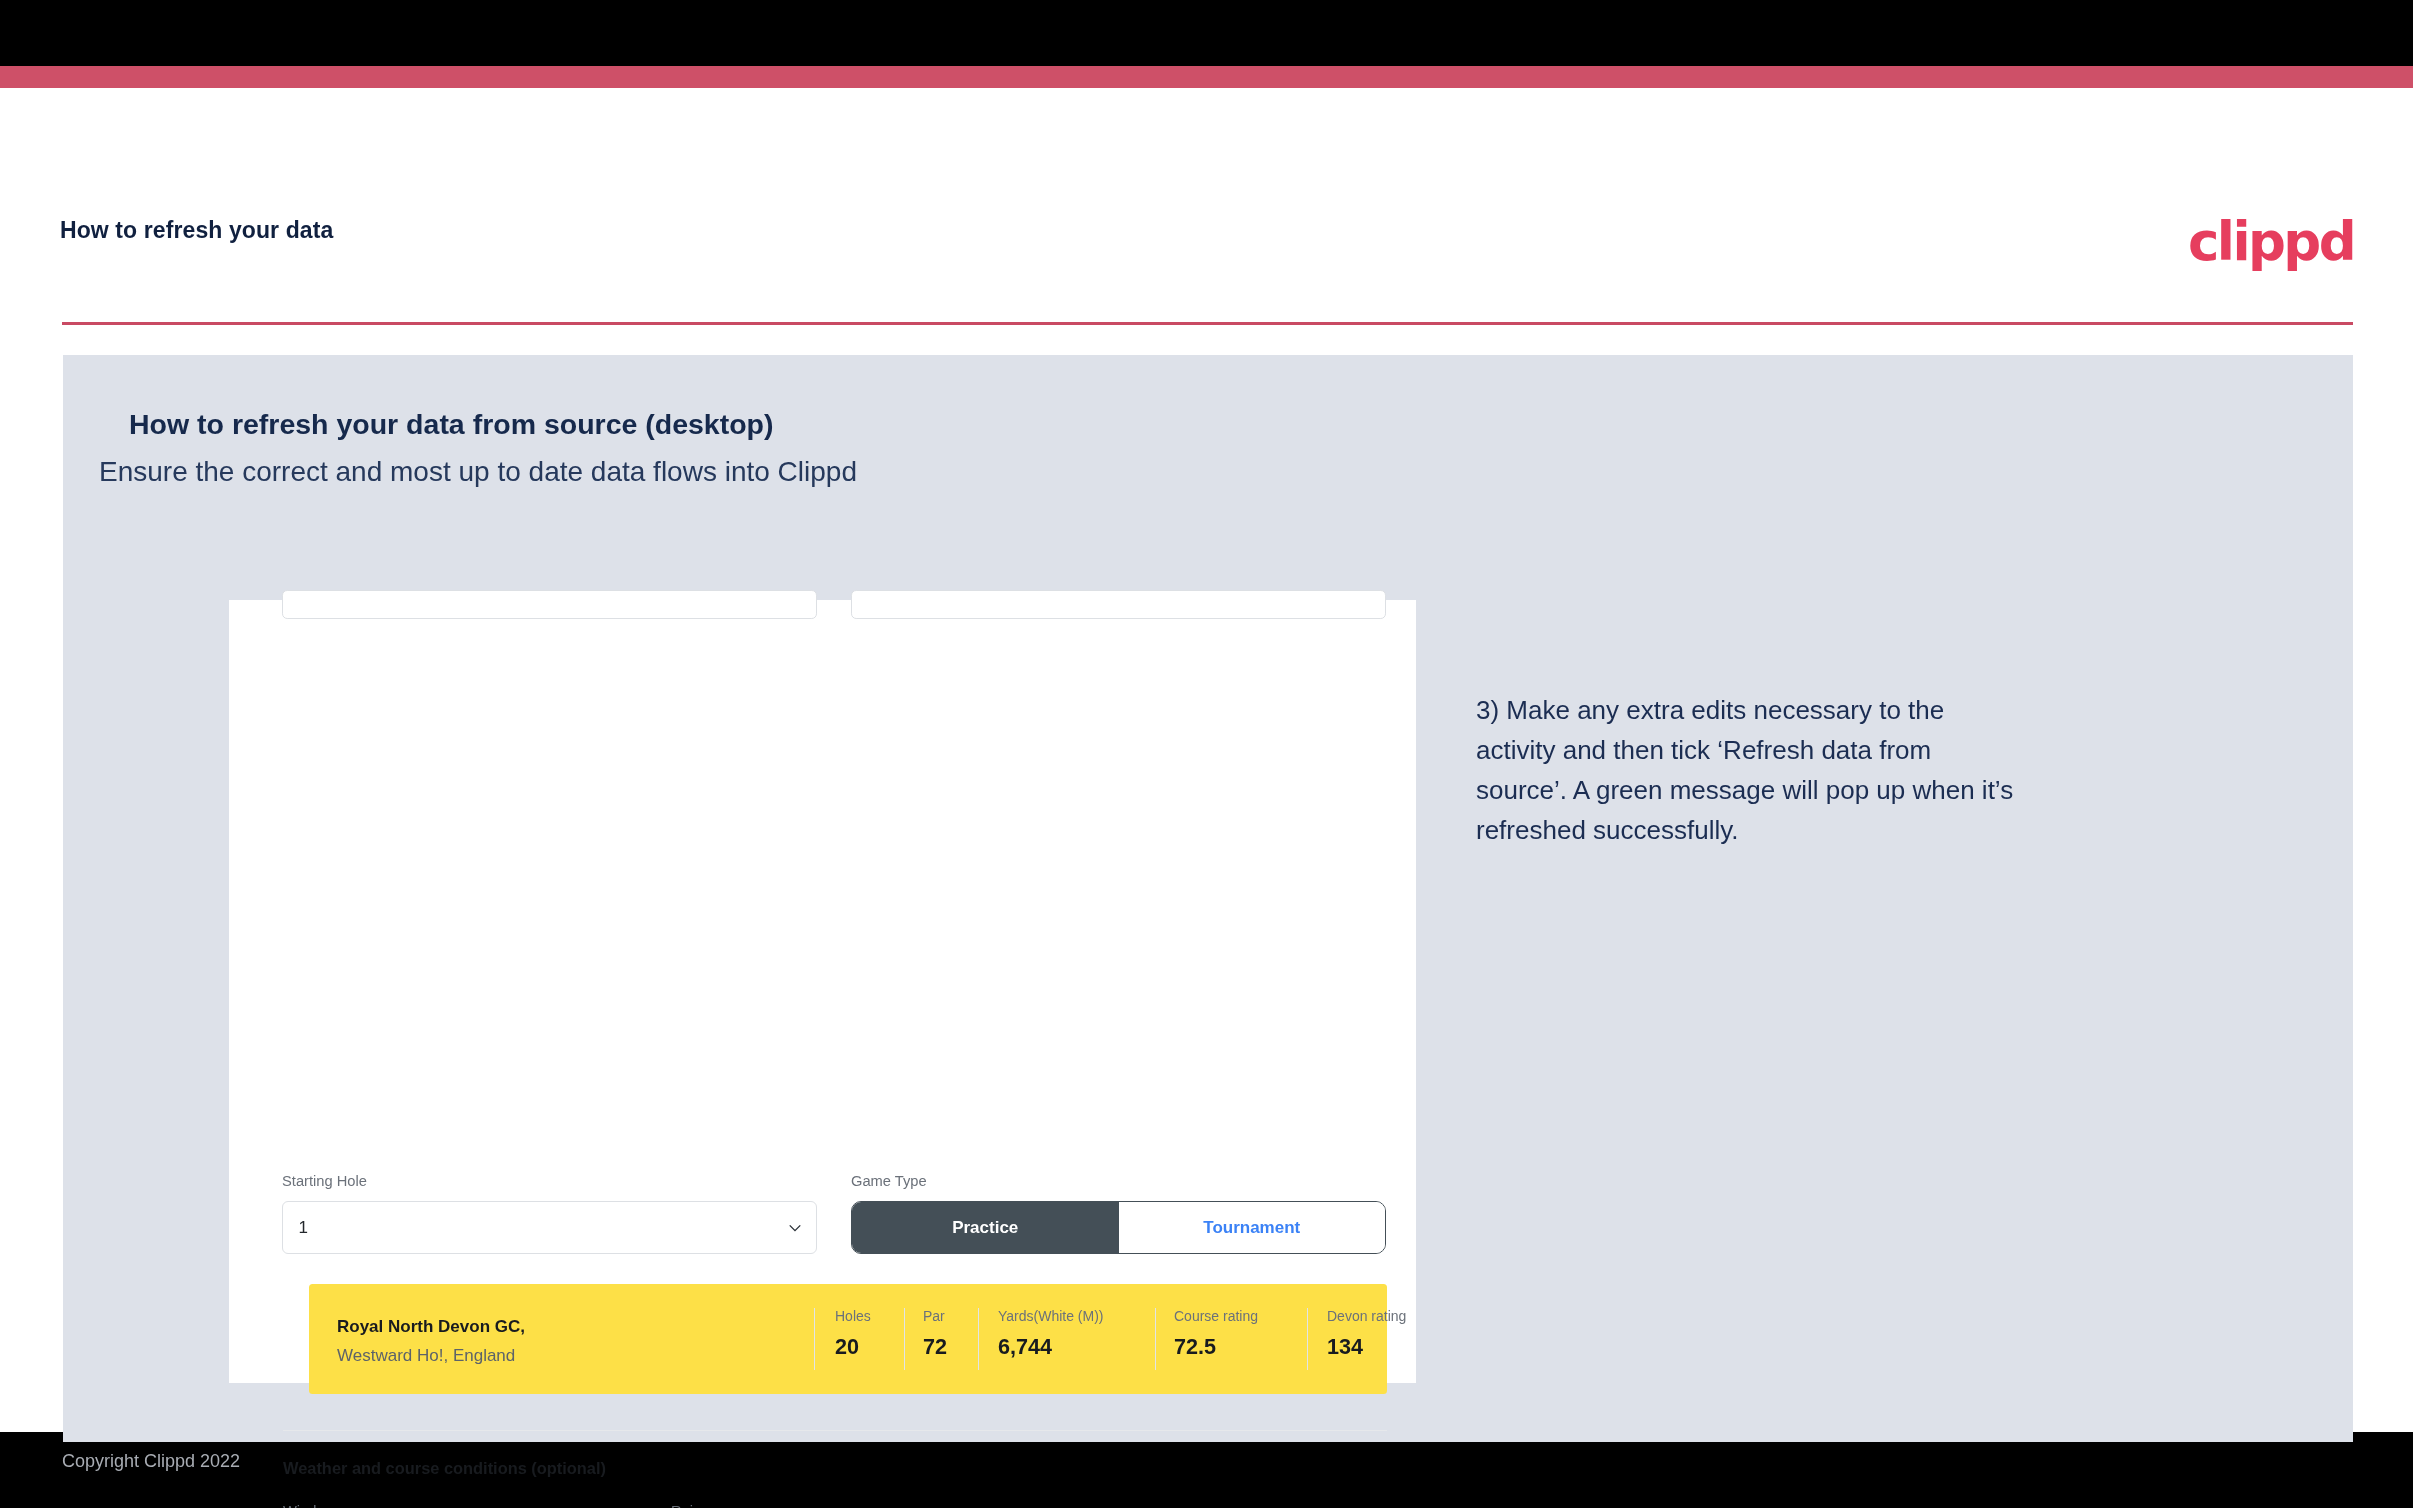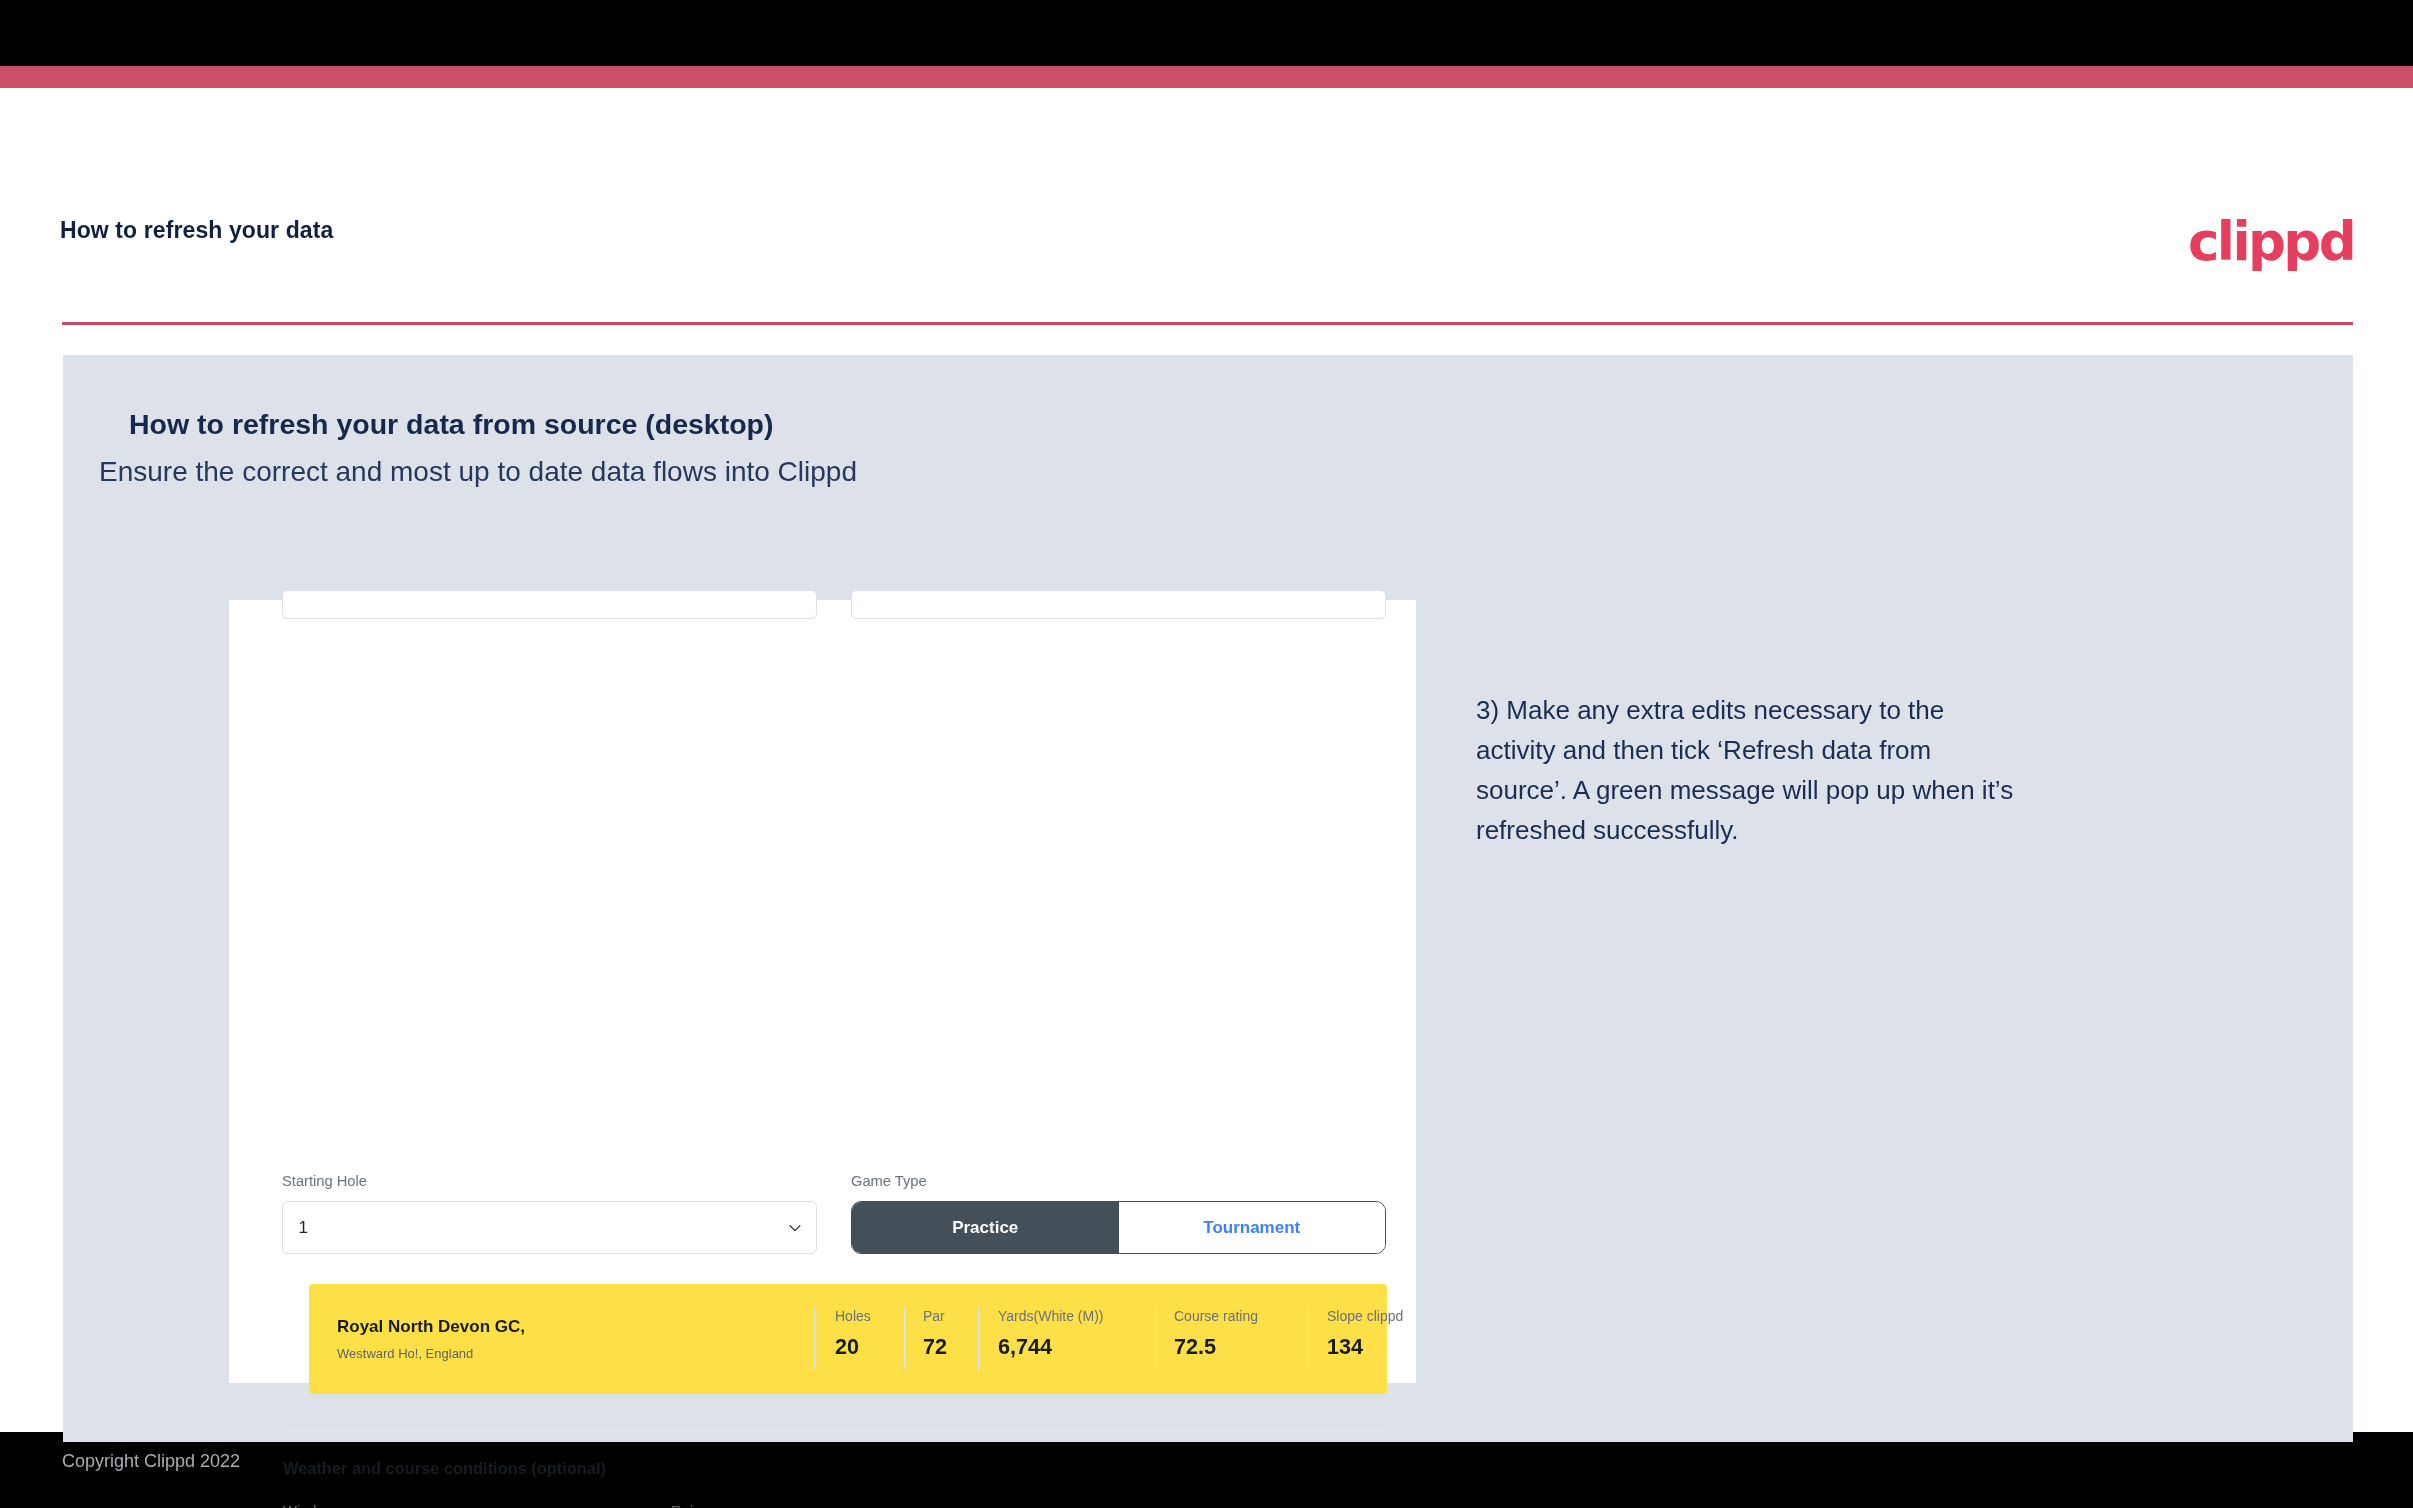--- a/index.html
+++ b/index.html
@@ -93,21 +93,21 @@
 
   
   .course {
     position: absolute; left: 53px; top: 684px; width: 1078px; height: 110px;
     background: #fde047; border-radius: 3.5px;
   }
   .course-name {
     position: absolute; left: 28px; top: 33px; font-size: 17px; font-weight: 700; color: #181B1F;
   }
   .course-loc {
-    position: absolute; left: 28px; top: 62px; font-size: 13px; color: #5D6369;
+    position: absolute; left: 28px; top: 62px; font-size: 17px; color: #5D6369;
   }
   .stat { position: absolute; top: 24px; width: 129px; text-align: left; }
   .stat-k { font-size: 14px; color: #6B717A; }
   .stat-v { font-size: 21.6px; font-weight: 700; color: #181B1F; margin-top: 9.5px; }
   .vsep { position: absolute; top: 24px; width: 0.9px; height: 62px; background: #E2E4E7; }
 
   
   .weather-head {
     position: absolute; left: 27px; top: 859px; font-size: 16.4px; font-weight: 700; color: #181B1F;
   }
@@ -190,21 +190,21 @@
           </div>
 
           <div class="vsep" style="left:846px;"></div>
           <div class="stat" style="left:865px; width:134px;">
             <div class="stat-k">Course rating</div>
             <div class="stat-v">72.5</div>
           </div>
 
           <div class="vsep" style="left:998px;"></div>
           <div class="stat" style="left:1018px; width:129px;">
-            <div class="stat-k">Slope clippd</div>
+            <div class="stat-k">Devon rating</div>
             <div class="stat-v">134</div>
           </div>
         </div>
 
         <div class="hr-thin" style="top:830px;"></div>
 
         <div class="weather-head">Weather and course conditions (optional)</div>
 
         <div class="fld-label" style="left:27px; top:903px;">Wind</div>
 

